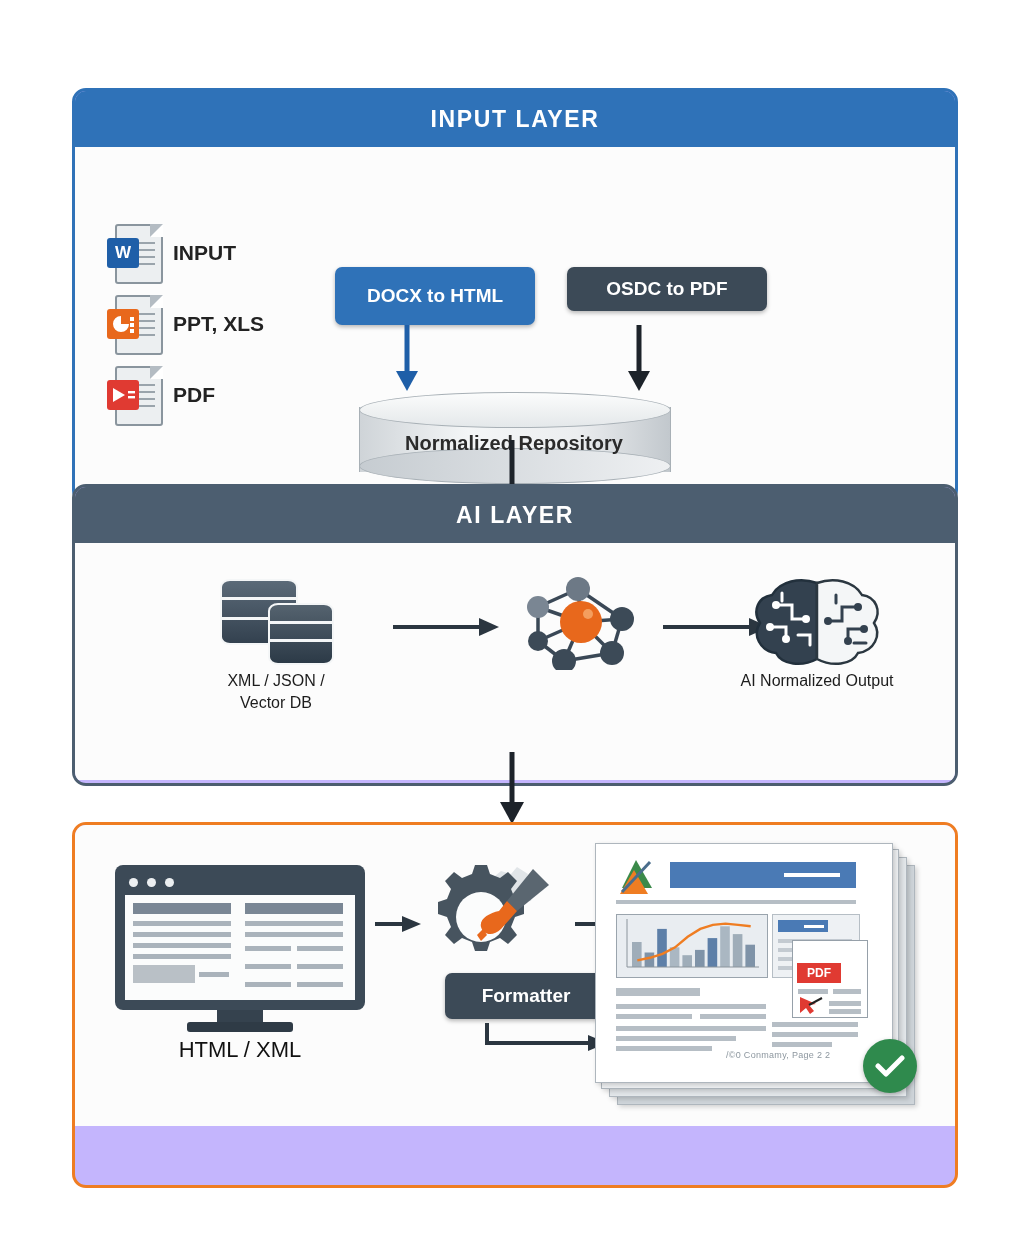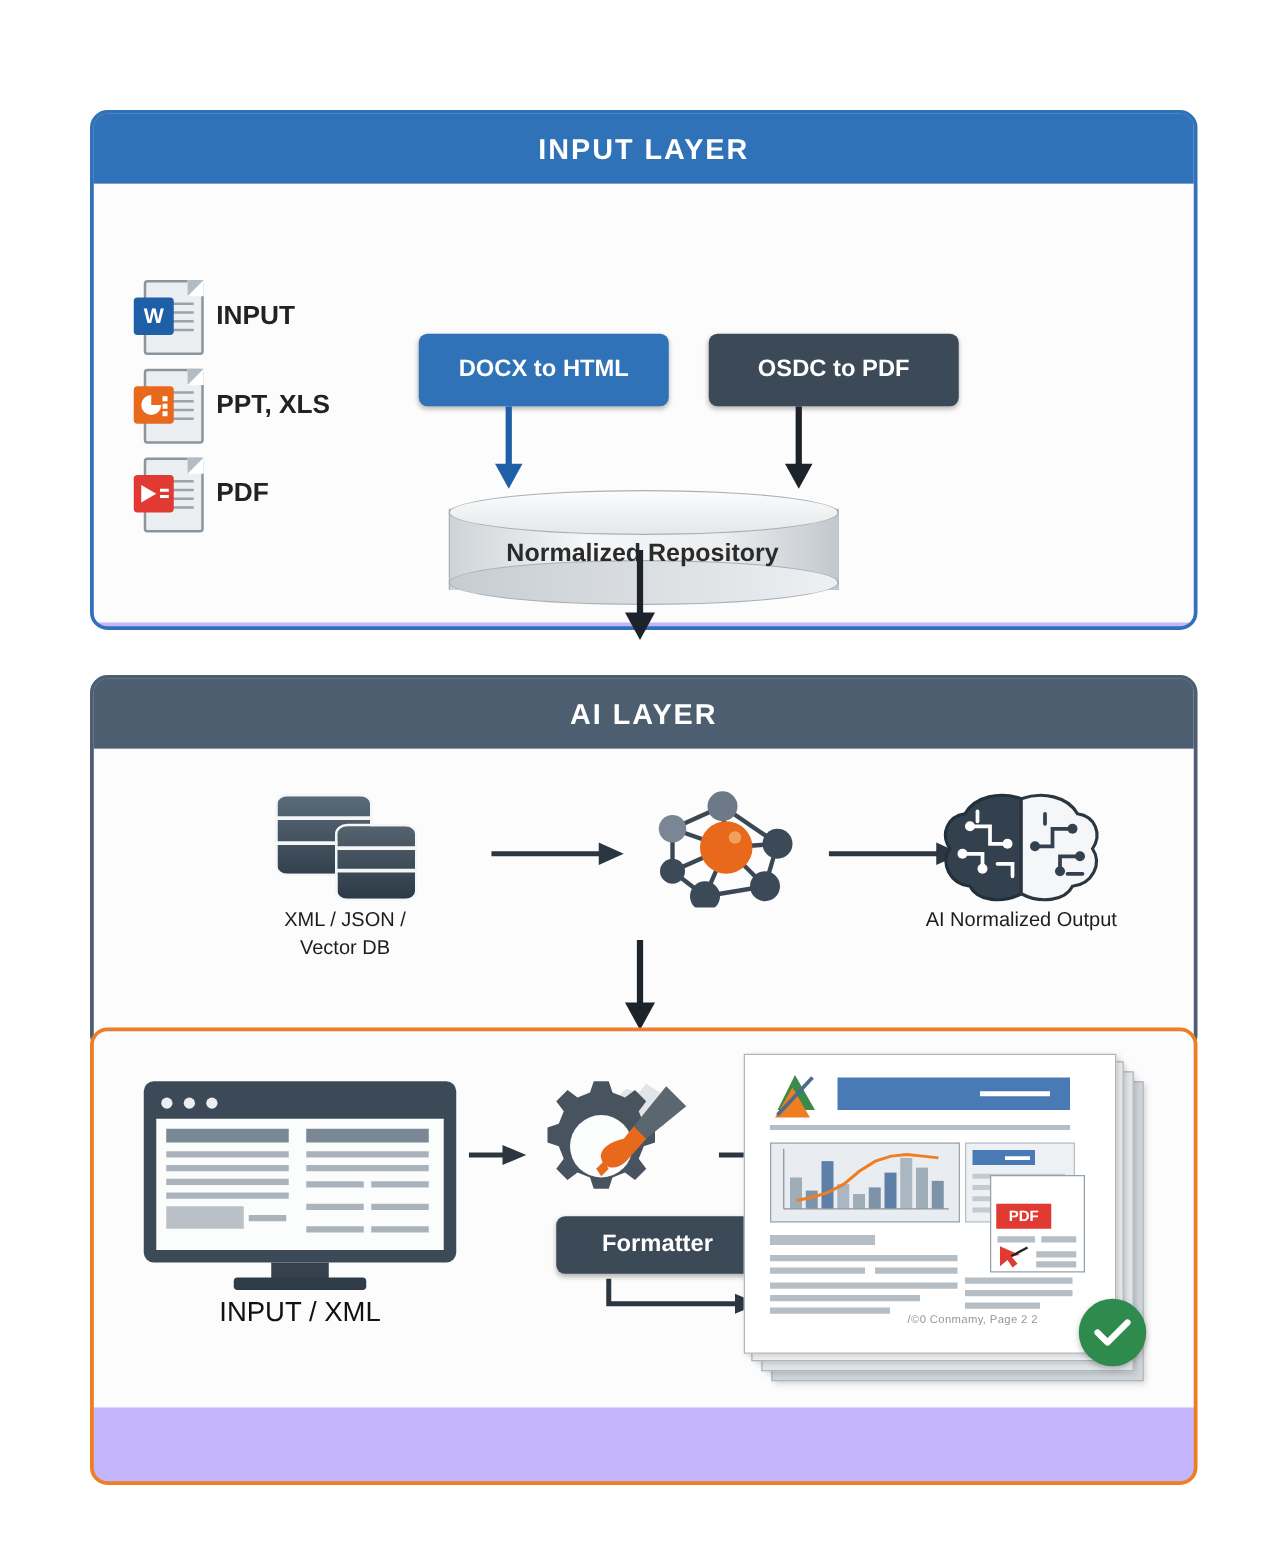--- a/index.html
+++ b/index.html
@@ -9,21 +9,21 @@
   
   .panel{position:absolute;border-radius:14px;overflow:hidden;background:#c4b5fd;}
   .panel-head{height:56px;display:flex;align-items:center;justify-content:center;
               color:#fff;font-weight:bold;font-size:23px;letter-spacing:1.6px;}
   .panel-body{position:relative;background:#fcfcfc;}
 
   #panel-input{left:72px;top:88px;width:880px;height:410px;border:3px solid #2f72b8;}
   #panel-input .panel-head{background:#2f72b8;}
   #panel-input .panel-body{height:351px;}
 
-  #panel-ai{left:72px;top:540px;width:880px;height:296px;border:3px solid #4c5e70;}
+  #panel-ai{left:72px;top:484px;width:880px;height:296px;border:3px solid #4c5e70;}
   #panel-ai .panel-head{background:#4c5e70;}
   #panel-ai .panel-body{height:237px;}
 
   #panel-pub{left:72px;top:822px;width:880px;height:360px;border:3px solid #ef7d22;}
   #panel-pub .panel-head{background:#ef7d22;}
   #panel-pub .panel-body{height:301px;}
 
   
   .file-list{position:absolute;left:30px;top:70px;}
   .file-row{display:flex;align-items:center;height:71px;}
@@ -46,21 +46,21 @@
   .env2::before{content:"";position:absolute;left:0;top:0;width:0;height:0;
         border-left:17px solid transparent;border-right:17px solid transparent;border-top:13px solid #4fa56c;}
   .file-label{font-size:21px;font-weight:bold;color:#222;margin-left:10px;white-space:nowrap;}
 
   
   .pill{position:absolute;border-radius:7px;display:flex;align-items:center;justify-content:center;
         color:#fff;font-size:19px;font-weight:bold;box-shadow:0 2px 4px rgba(0,0,0,.28);margin-left:28px;}
   .pill-blue{background:#2f72b8;}
   .pill-slate{background:#3c4a57;}
   #btn-docx{left:232px;top:120px;width:200px;height:58px;}
-  #btn-osdc{left:464px;top:120px;width:200px;height:58px;}
+  #btn-osdc{left:464px;top:120px;width:200px;height:44px;}
 
   
   .cyl{position:absolute;left:284px;top:245px;width:310px;height:90px;}
   .cyl-body{position:absolute;left:0;top:15px;width:310px;height:65px;
     background:linear-gradient(90deg,#cfd4d8 0%,#f4f6f7 35%,#eceef0 70%,#c2c8cd 100%);
     border-left:1px solid #a8b0b6;border-right:1px solid #a8b0b6;}
   .cyl-bot{position:absolute;left:0;top:56px;width:310px;height:34px;border-radius:50%;
     background:linear-gradient(90deg,#c6ccd1,#eef0f2);border:1px solid #a8b0b6;}
   .cyl-top{position:absolute;left:0;top:0;width:310px;height:34px;border-radius:50%;
     background:linear-gradient(180deg,#fbfcfc,#e4e8ea);border:1px solid #a8b0b6;}
@@ -338,21 +338,21 @@
           <div class="mcol" style="left:120px">
             <div class="mhead"></div>
             <div class="mline"></div><div class="mline"></div>
             <div class="mline" style="width:46px;display:inline-block"></div><div class="mline" style="width:46px;display:inline-block;margin-left:6px"></div>
             <div class="mline" style="width:46px;display:inline-block"></div><div class="mline" style="width:46px;display:inline-block;margin-left:6px"></div>
             <div class="mline" style="width:46px;display:inline-block"></div><div class="mline" style="width:46px;display:inline-block;margin-left:6px"></div>
           </div>
         </div>
         <div class="mon-neck"></div>
         <div class="mon-base"></div>
-        <div class="mon-label">INPUT / XML</div>
+        <div class="mon-label">HTML / XML</div>
       </div>
 
       <svg class="arrow" style="left:300px;top:88px;" width="48" height="22">
         <line x1="0" y1="11" x2="28" y2="11" stroke="#2b3640" stroke-width="4"></line>
         <path d="M46 11 L27 3 L27 19 Z" fill="#2b3640"></path>
       </svg>
 
       <div style="position:absolute;left:352px;top:30px;width:140px;height:115px;">
         <svg width="140" height="115" viewBox="0 0 140 115">
           <g fill="#d8dde1" opacity=".75">

